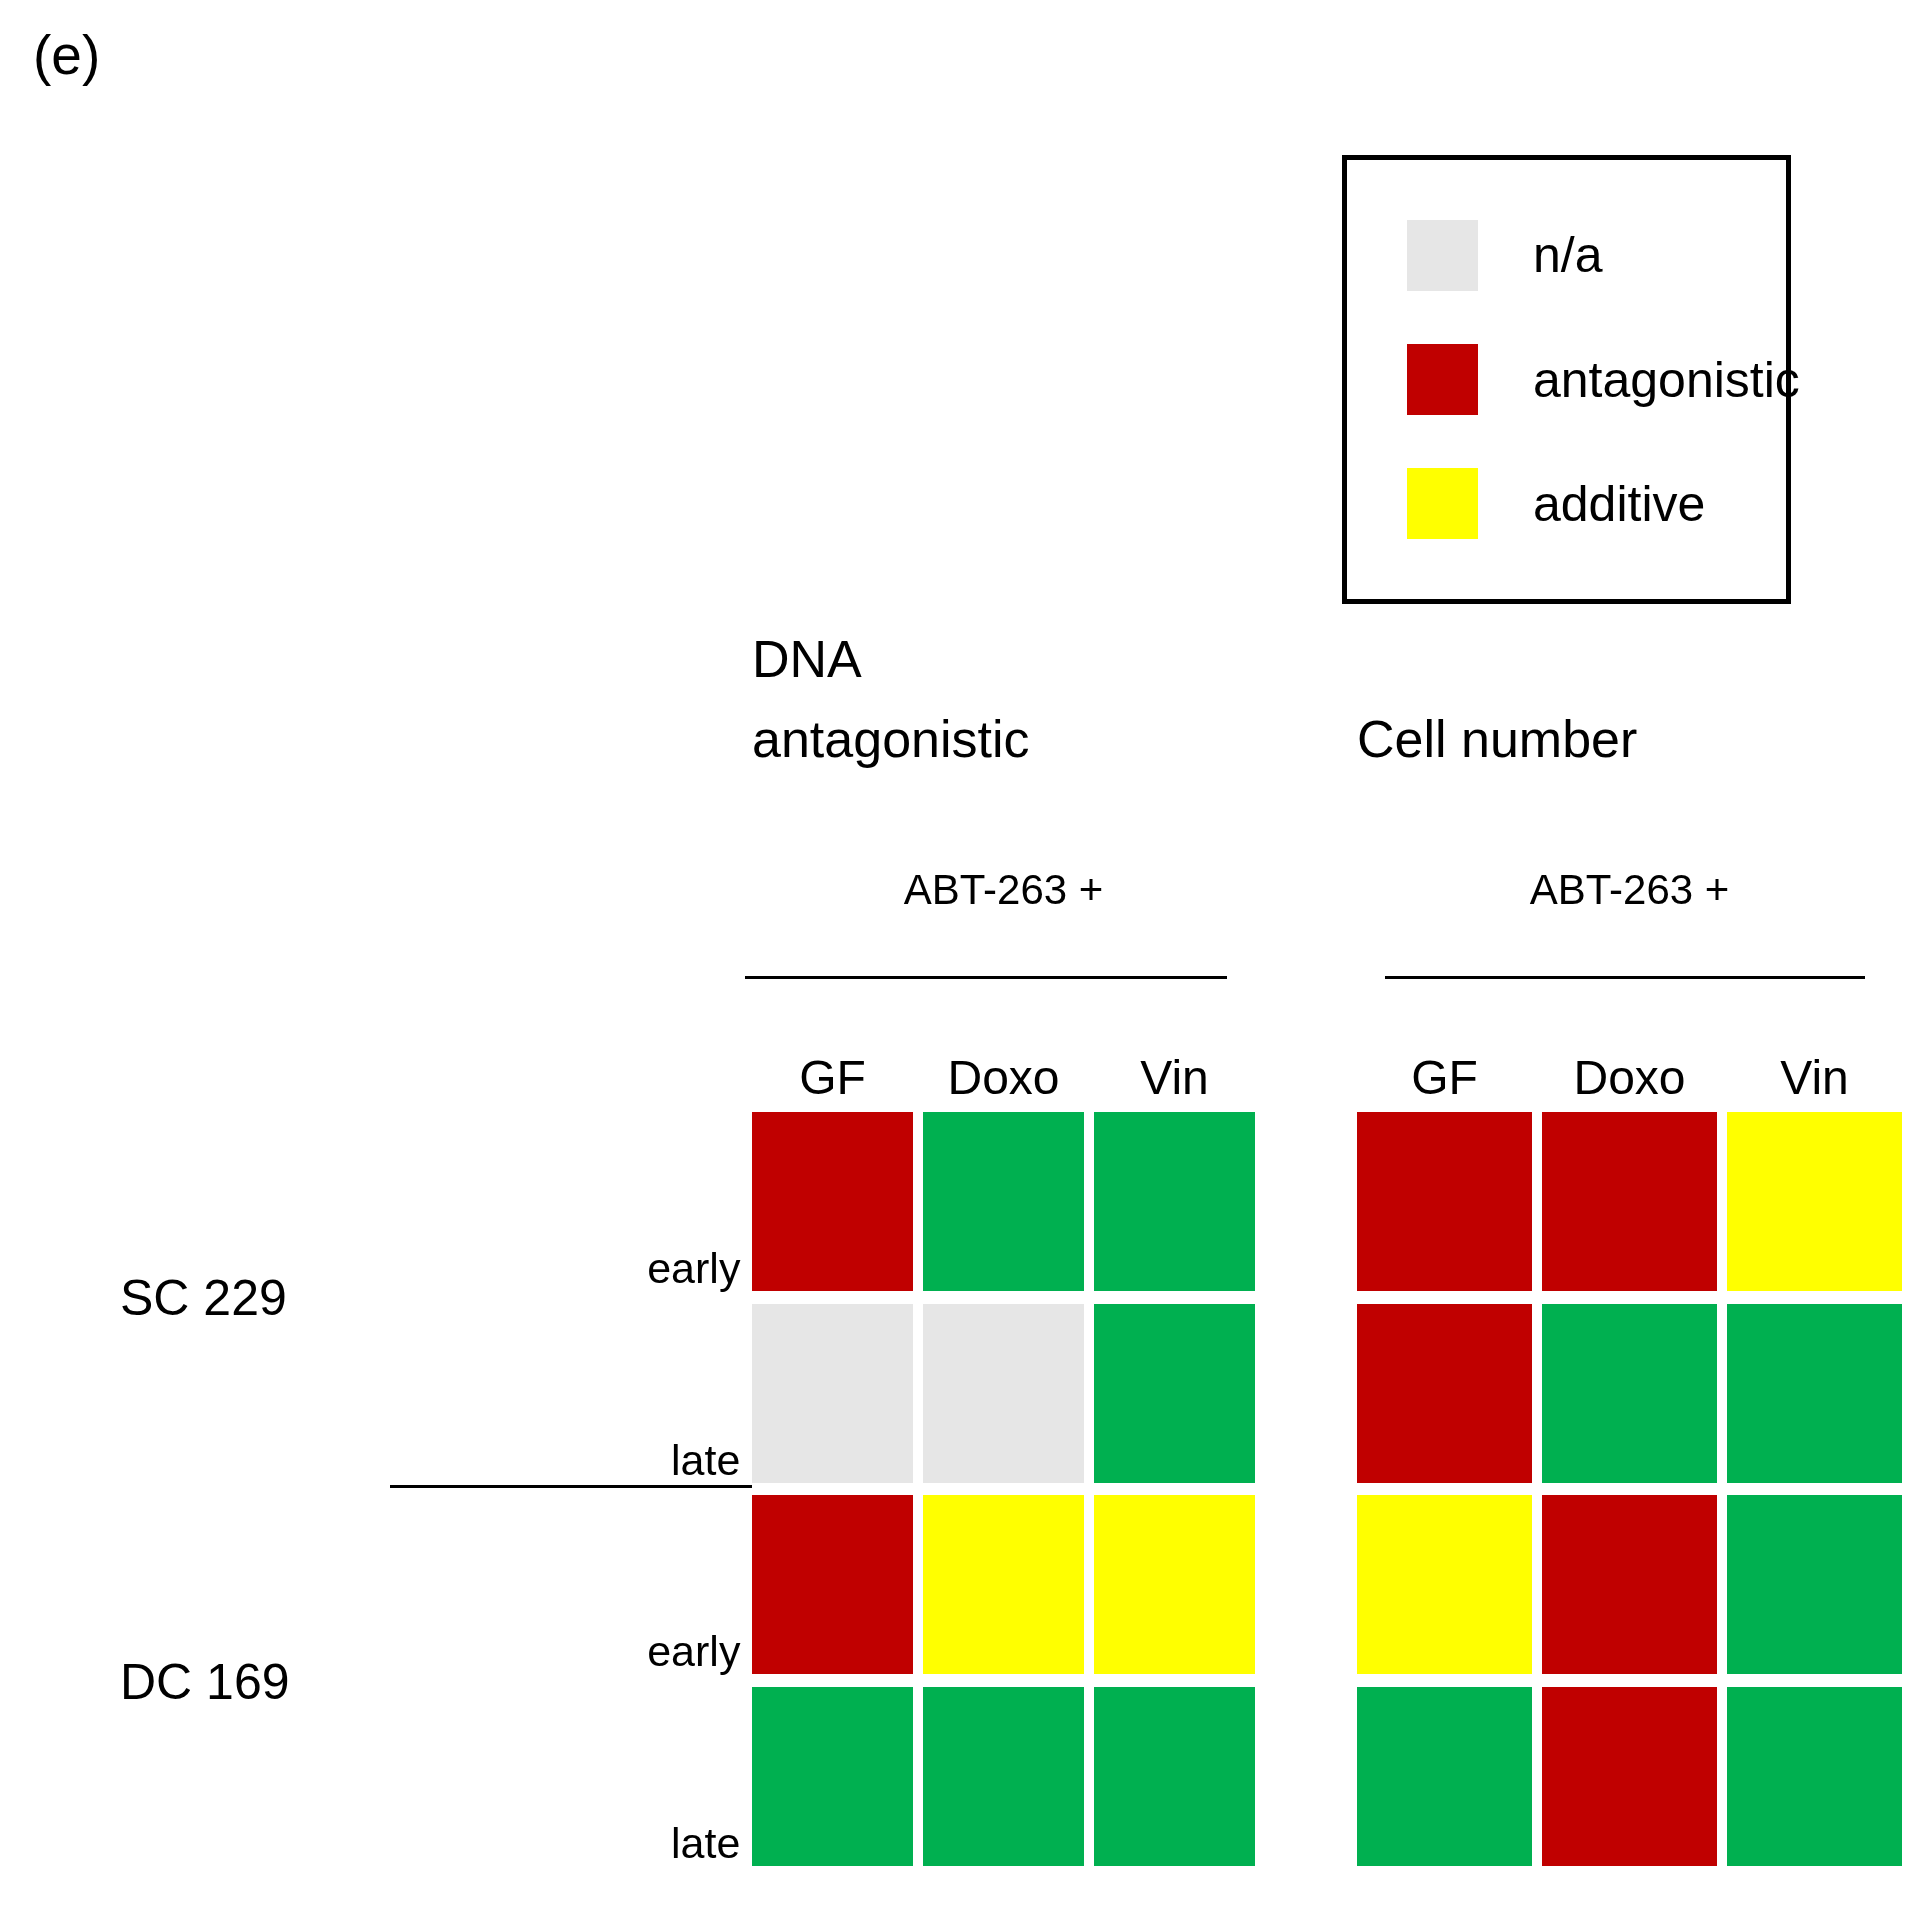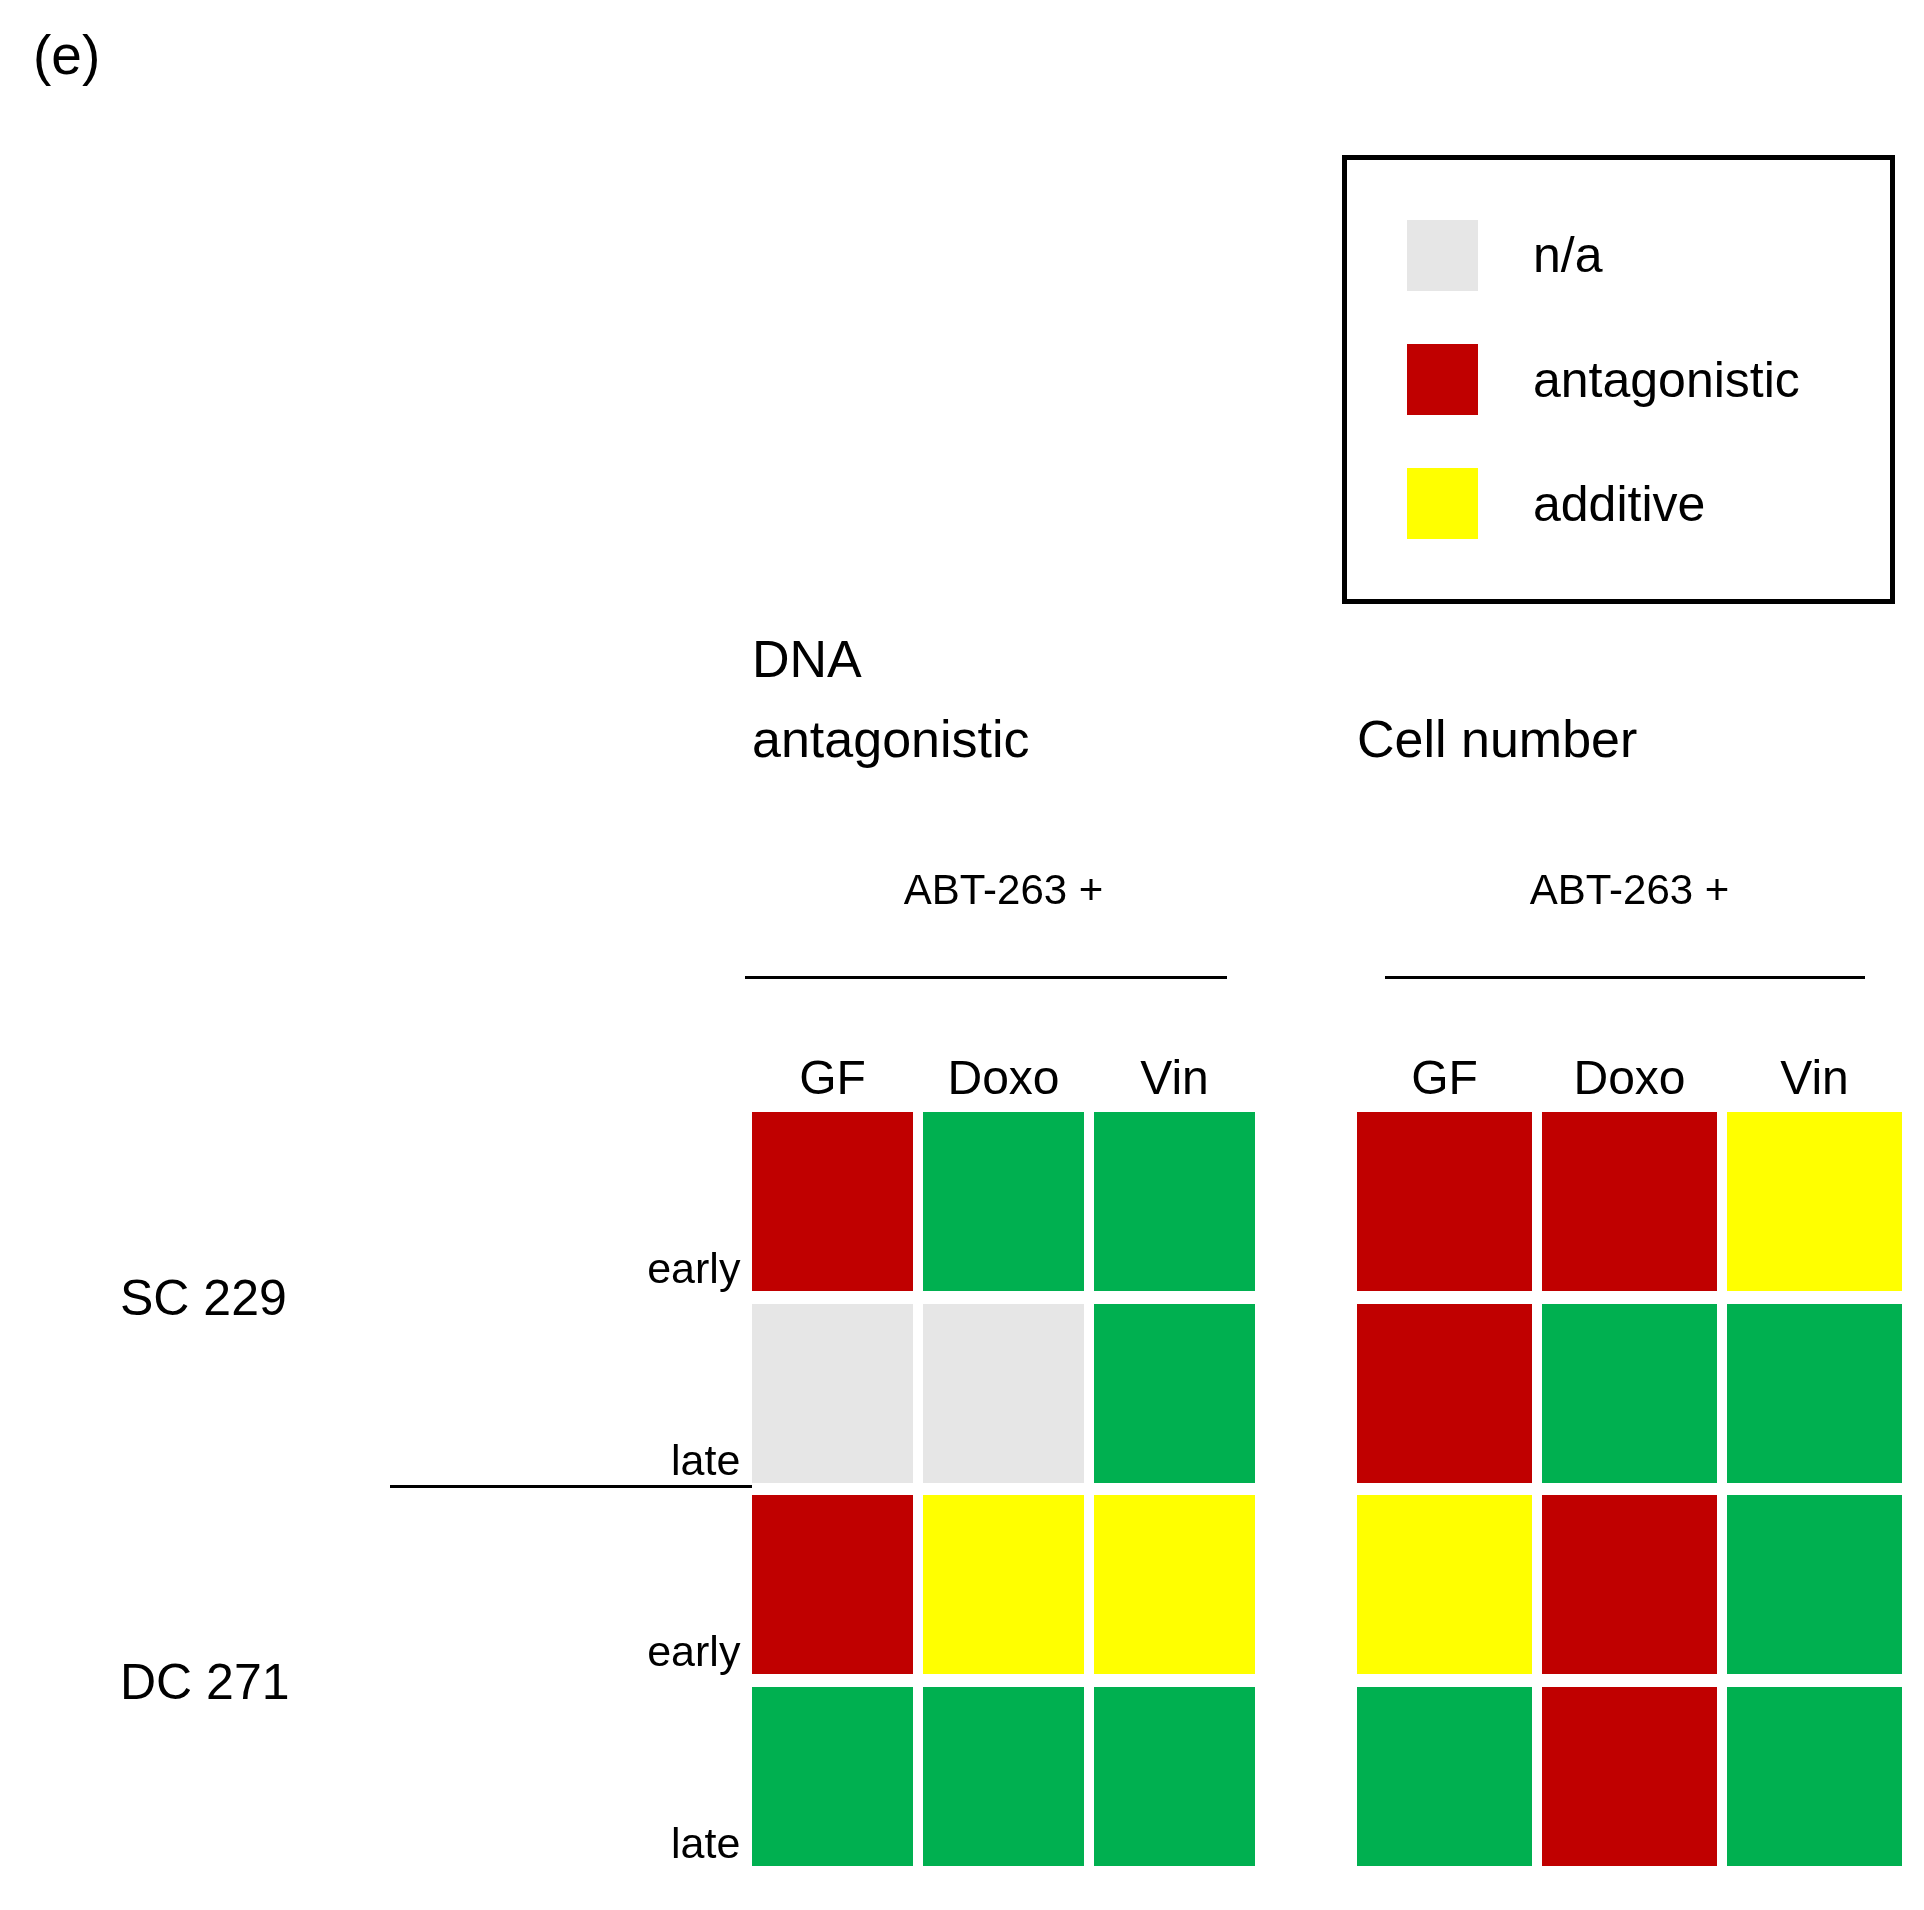--- a/index.html
+++ b/index.html
@@ -17,21 +17,21 @@
     position: absolute;
     left: 33px;
     top: 23px;
     font-size: 55px;
   }
 
   .legend-box {
     position: absolute;
     left: 1342px;
     top: 155px;
-    width: 553px;
+    width: 449px;
     height: 449px;
     border: 5px solid #000000;
     box-sizing: border-box;
     display: flex;
     flex-direction: column;
     justify-content: space-evenly;
     padding: 6.6px 0 6.6px 60px;
   }
   .legend-item { display: flex; align-items: center; }
   .legend-swatch { width: 71px; height: 71px; flex: 0 0 auto; }
@@ -201,18 +201,18 @@
       <div class="cell" title="SC 322 late · Vin: synergistic" style="background: rgb(0, 176, 80);"></div>
       <div class="cell" title="DC 322 early · GF: additive" style="background: rgb(255, 255, 0);"></div>
       <div class="cell" title="DC 322 early · Doxo: antagonistic" style="background: rgb(192, 0, 0);"></div>
       <div class="cell" title="DC 322 early · Vin: synergistic" style="background: rgb(0, 176, 80);"></div>
       <div class="cell" title="DC 322 late · GF: synergistic" style="background: rgb(0, 176, 80);"></div>
       <div class="cell" title="DC 322 late · Doxo: antagonistic" style="background: rgb(192, 0, 0);"></div>
       <div class="cell" title="DC 322 late · Vin: synergistic" style="background: rgb(0, 176, 80);"></div>
     </div>
 
   <div class="group-label group-label-sc">SC 229</div>
-  <div class="group-label group-label-dc">DC 271</div>
+  <div class="group-label group-label-dc">DC 169</div>
 
   <div class="group-separator"></div>
 
 </div>
 
 
 </body></html>

